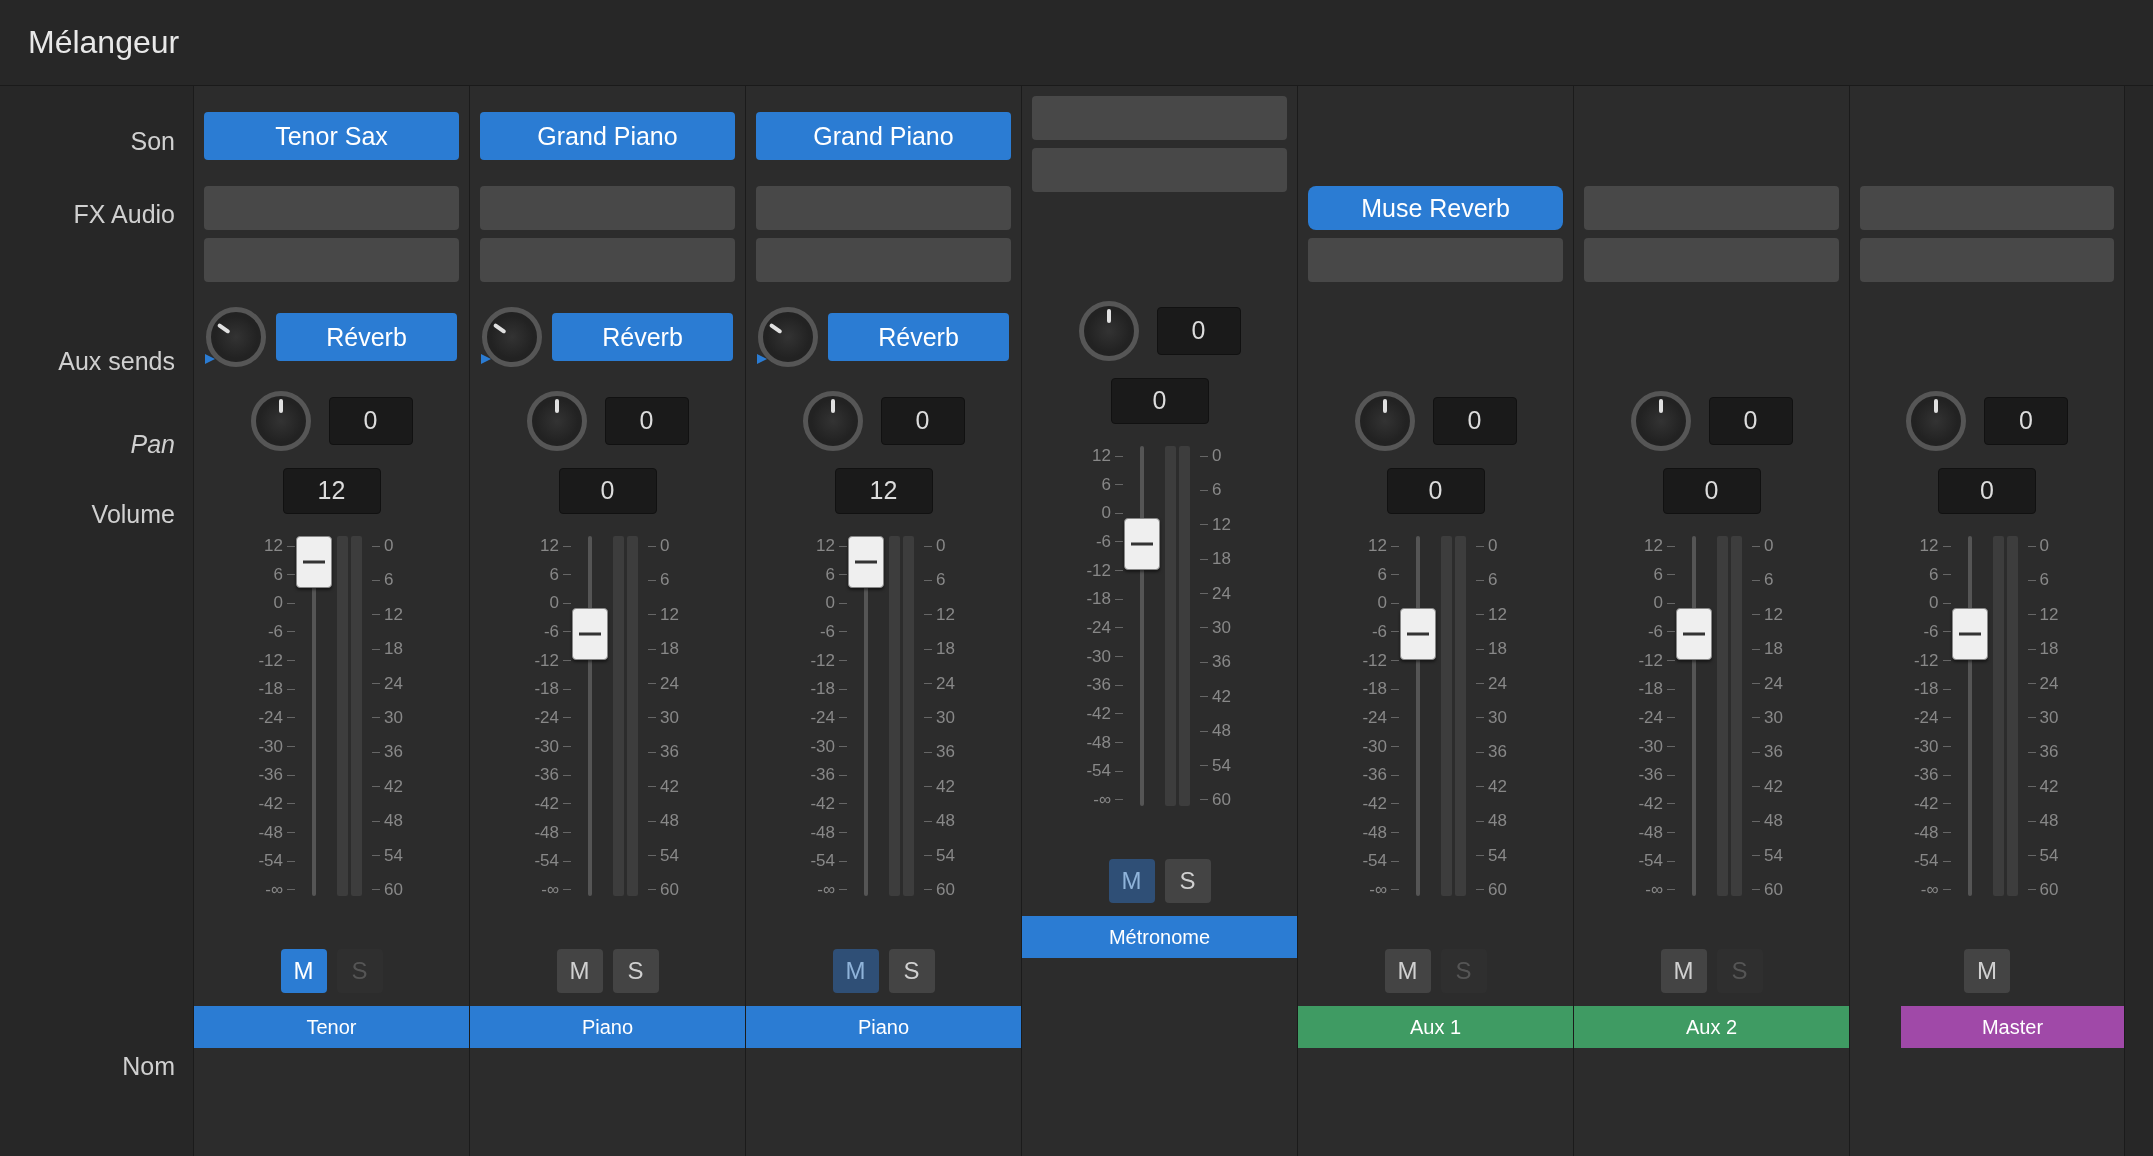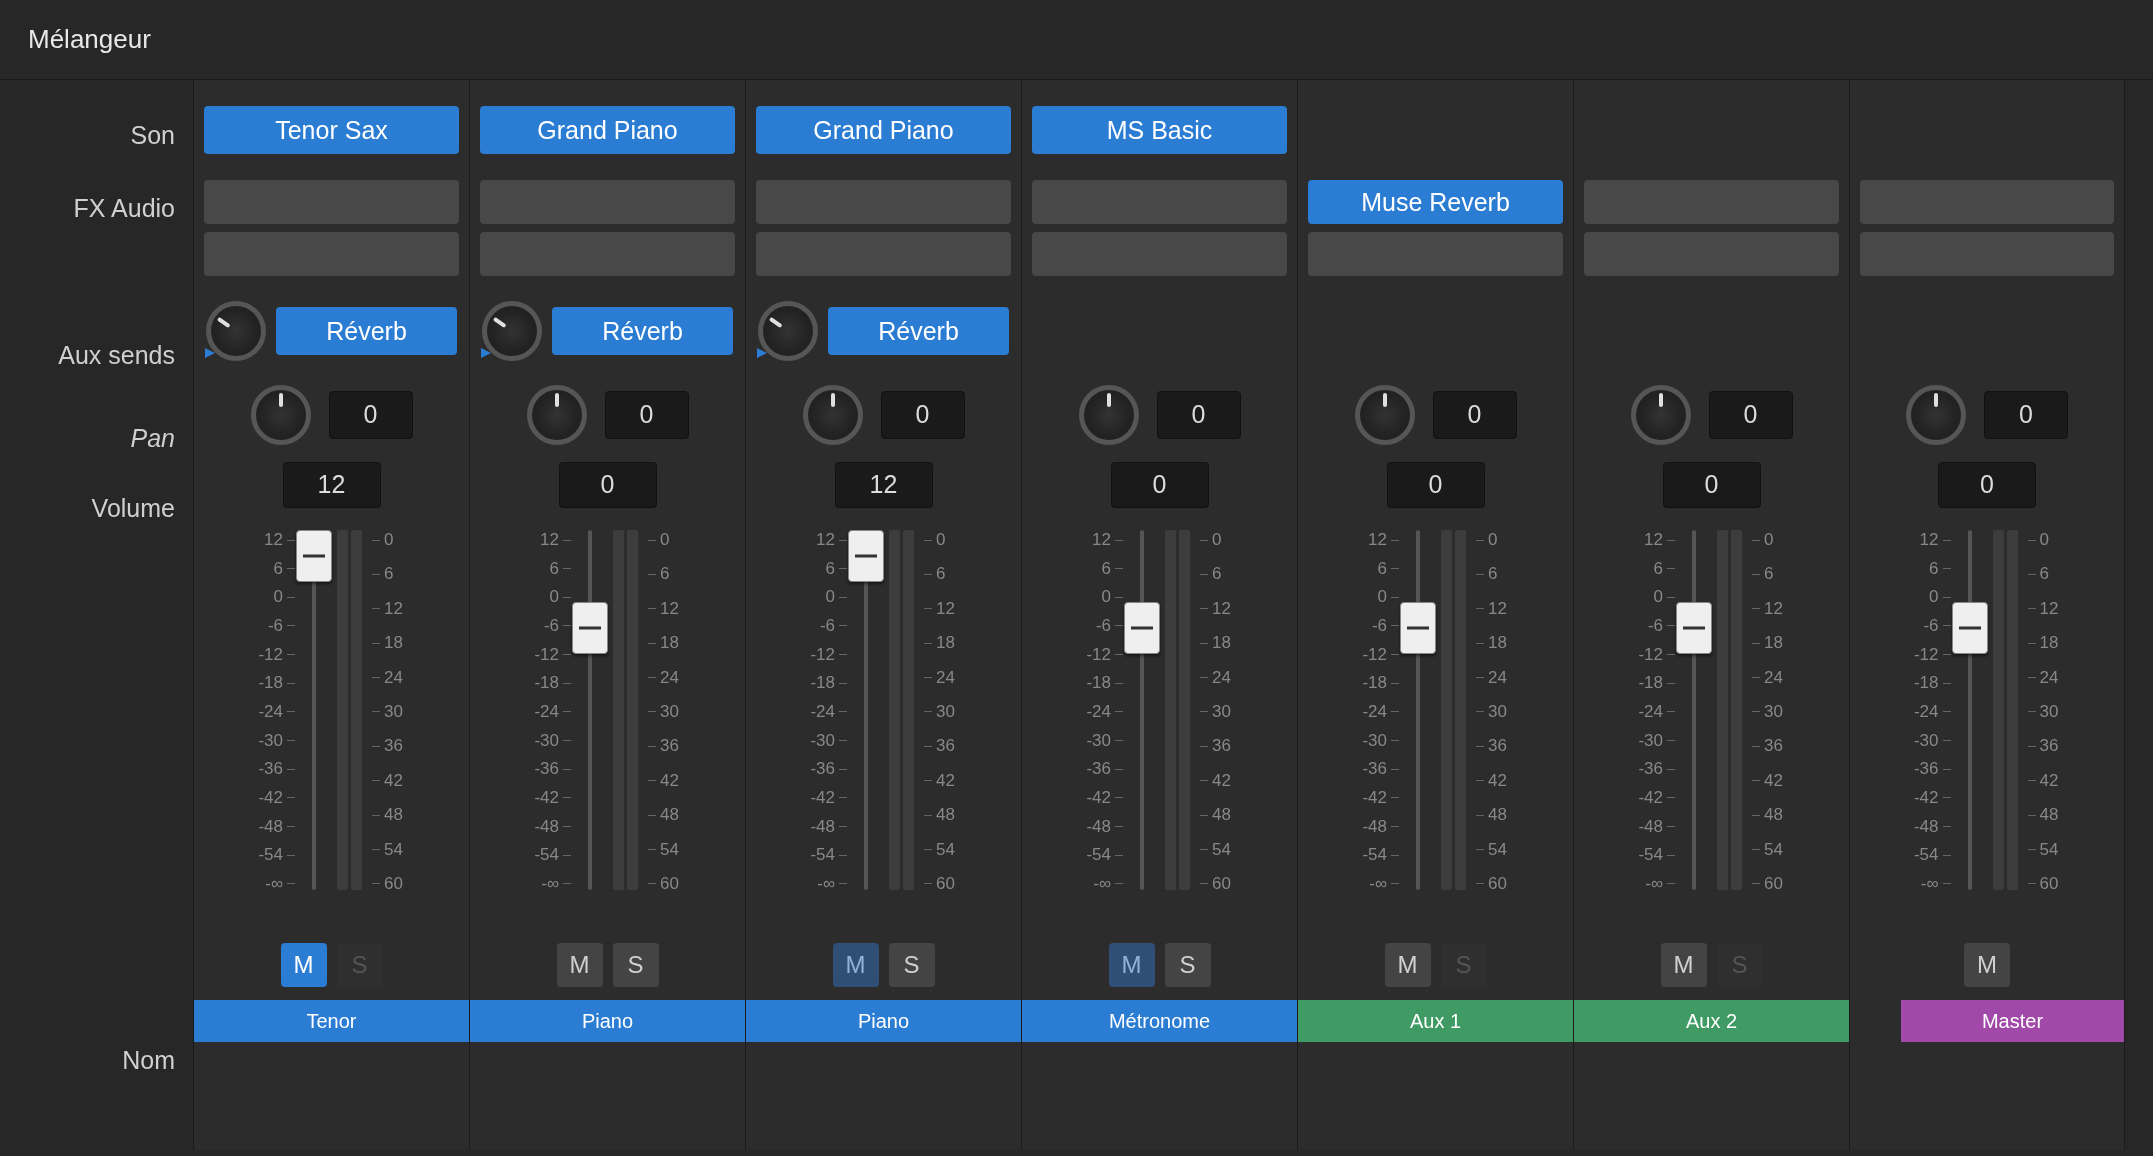--- a/index.html
+++ b/index.html
@@ -10,21 +10,21 @@
     --text:#e8e8e8;
     --muted:#9a9a9a;
     --blue:#2b7cd3;
     --blue-dim:#2f4f76;
     --green:#3f9b63;
     --purple:#a049a8;
     --dark:#1e1e1e;
   }
   html,body{margin:0;padding:0;background:var(--bg);color:var(--text);font-family:"Segoe UI",Arial,sans-serif;font-size:18px;}
   body{width:2153px;height:1156px;overflow:hidden;background:var(--bg2);}
-  .title{font-size:26px;padding:24px 28px;border-bottom:1px solid #1a1a1a;background:var(--bg2);}
+  .title{font-size:32px;padding:24px 28px;border-bottom:1px solid #1a1a1a;background:var(--bg2);}
   .mixer{display:flex;height:calc(1156px - 86px);}
   .labels{width:175px;flex:0 0 175px;padding-right:18px;}
   .labels .lrow{display:flex;align-items:center;justify-content:flex-end;color:#d0d0d0;font-size:25px;}
   .labels .lrow.son{height:90px;padding-top:10px;}
   .labels .lrow.fx{height:120px;align-items:flex-start;padding-top:14px;}
   .labels .lrow.aux{height:82px;}
   .labels .lrow.pan{height:85px;font-style:italic;}
   .labels .lrow.vol{height:55px;}
   .labels .spacer{height:500px;}
   .labels .lrow.nom{height:48px;}
@@ -67,21 +67,21 @@
   .msbtn.m.active{background:var(--blue);color:#fff;}
   .msbtn.m.dim{background:var(--blue-dim);color:#8fb3d9;}
   .msbtn.s{background:#444;color:#d0d0d0;}
   .msbtn.s.disabled{background:#2f2f2f;color:#555;}
   .name{height:42px;margin:0 -6px;display:flex;align-items:center;justify-content:center;font-size:20px;color:#fff;}
   .name.blue{background:var(--blue);}
   .name.green{background:var(--green);}
   .name.purple{background:var(--purple);margin-left:45px;}
   .row.son .btn{flex:1;}
   .row.fx .slot{height:44px;margin:4px 4px;}
-  .row.fx .btn{height:44px;margin:4px 4px;}
+  .row.fx .btn{height:44px;margin:4px 4px;border-radius:8px;}
 </style>
 </head>
 <body>
 
 <div class="title">Mélangeur</div>
 
 <div class="mixer">
   <div class="labels">
     <div class="lrow son">Son</div>
     <div class="lrow fx">FX Audio</div>
@@ -294,23 +294,20 @@
             </div>
           </div>
         </div>
         <div class="mute-row">
           <div class="msbtn m dim">M</div>
           <div class="msbtn s">S</div>
         </div>
         <div class="name blue">Piano</div>
       </div>
       <div class="track">
-        <div class="row son">
-          <div class="btn">MS Basic</div>
-        </div>
         <div class="row fx">
           <div class="slot"></div>
           <div class="slot"></div>
         </div>
         <div class="row aux"></div>
         <div class="row pan">
           <div class="knob">
             <div class="tick"></div>
           </div>
           <div class="valbox">0</div>

